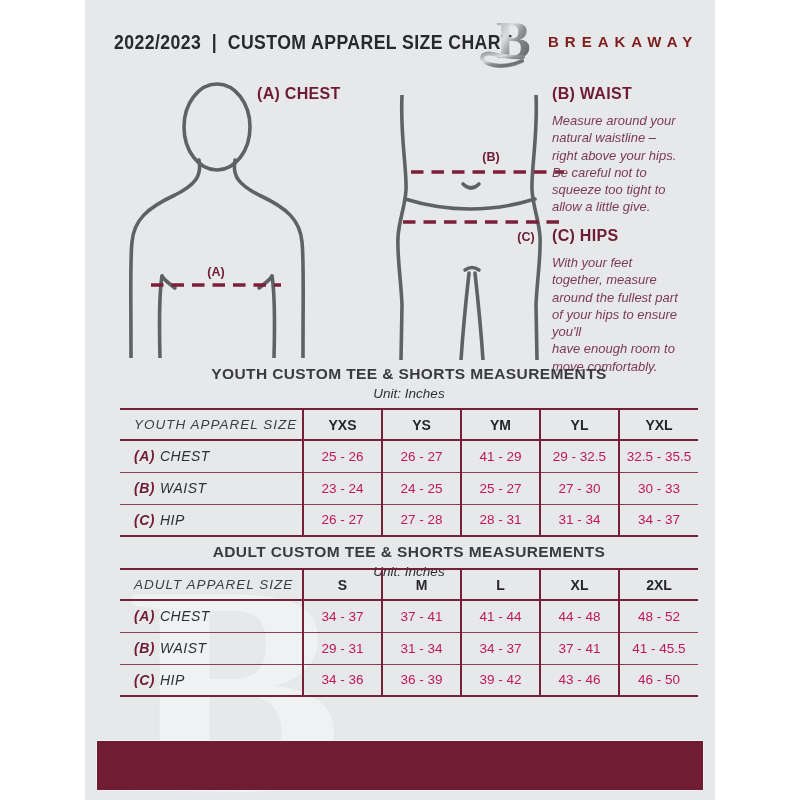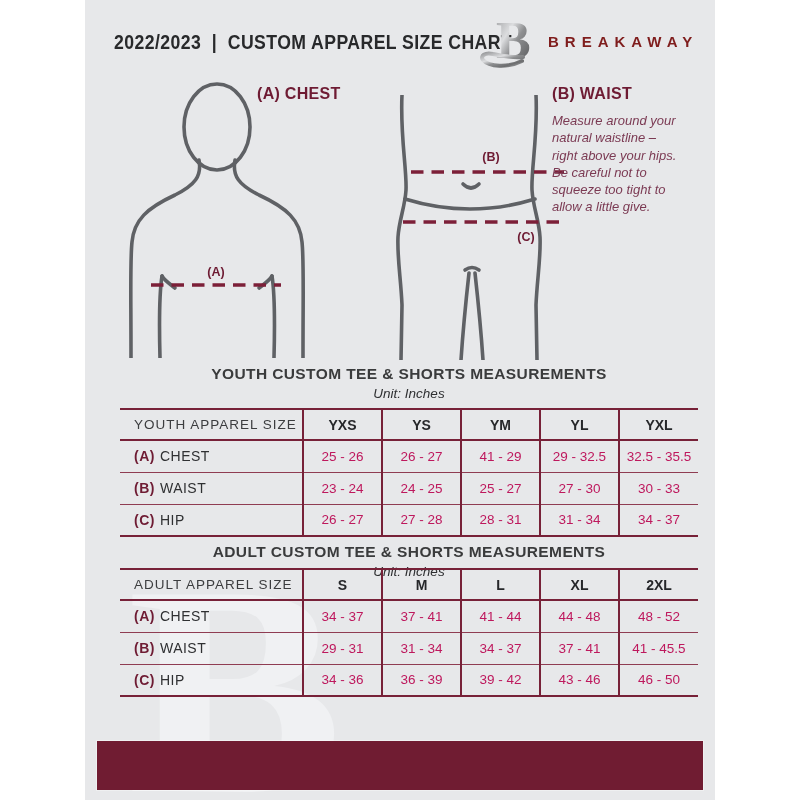--- a/index.html
+++ b/index.html
@@ -39,21 +39,21 @@
                font-style:italic; color:#2f3032; z-index:1; }
   .youth-title { top:365px; } .youth-unit { top:386px; }
   .adult-title { top:543px; } .adult-unit { top:564px; }
 
   .tbl-wrap { position:absolute; left:35px; z-index:1; }
   .youth-tbl { top:408px; } .adult-tbl { top:568px; }
 
   table.size-table { border-collapse:collapse; table-layout:fixed; width:578px;
                      border-top:2px solid #772138; border-bottom:2px solid #772138; }
   table.size-table td { border-left:2px solid #772138; vertical-align:middle; }
-  table.size-table td:first-child { border-left:none; }
+  table.size-table td:first-child { border-left:none;font-style:italic; }
   tr.head-row td { height:31px; border-bottom:2px solid #772138; }
   tr.data-row td { height:32px; border-bottom:1px solid #8f3c52; }
   tr.data-row:last-child td { border-bottom:none; }
 
   td.rowhead { padding-left:14px; text-align:left; font-size:13.5px; letter-spacing:1px; color:#3c3d3f; }
   td.rowlabel { padding-left:14px; text-align:left; font-size:14px; letter-spacing:0.5px; color:#2f3032; }
   td.rowlabel .pfx { font-weight:700; color:#6e1b33; margin-right:5px; }
   td.size-hd { text-align:center; font-weight:700; font-size:14px; color:#26272a;margin-top:17px; }
   td.val { text-align:center; font-size:13.5px; color:#be185d; }
 
@@ -124,20 +124,30 @@
     <div class="guide-block blk-waist">
       <div class="guide-heading">(B) WAIST</div>
       <div class="guide-body">Measure around your
 natural waistline –
 right above your hips.
 Be careful not to
 squeeze too tight to
 allow a little give.</div>
     </div>
 
+    <div class="guide-block blk-hips">
+      <div class="guide-heading">(C) HIPS</div>
+      <div class="guide-body">With your feet
+together, measure
+around the fullest part
+of your hips to ensure
+you'll
+have enough room to
+move comfortably.</div>
+    </div>
 
     <div class="tbl-title youth-title">YOUTH CUSTOM TEE &amp; SHORTS MEASUREMENTS</div>
     <div class="tbl-unit youth-unit">Unit: Inches</div>
     <div class="tbl-wrap youth-tbl">
       <table class="size-table">
         <colgroup>
             <col style="width:183px">
             <col style="width:79px">
             <col style="width:79px">
             <col style="width:79px">

